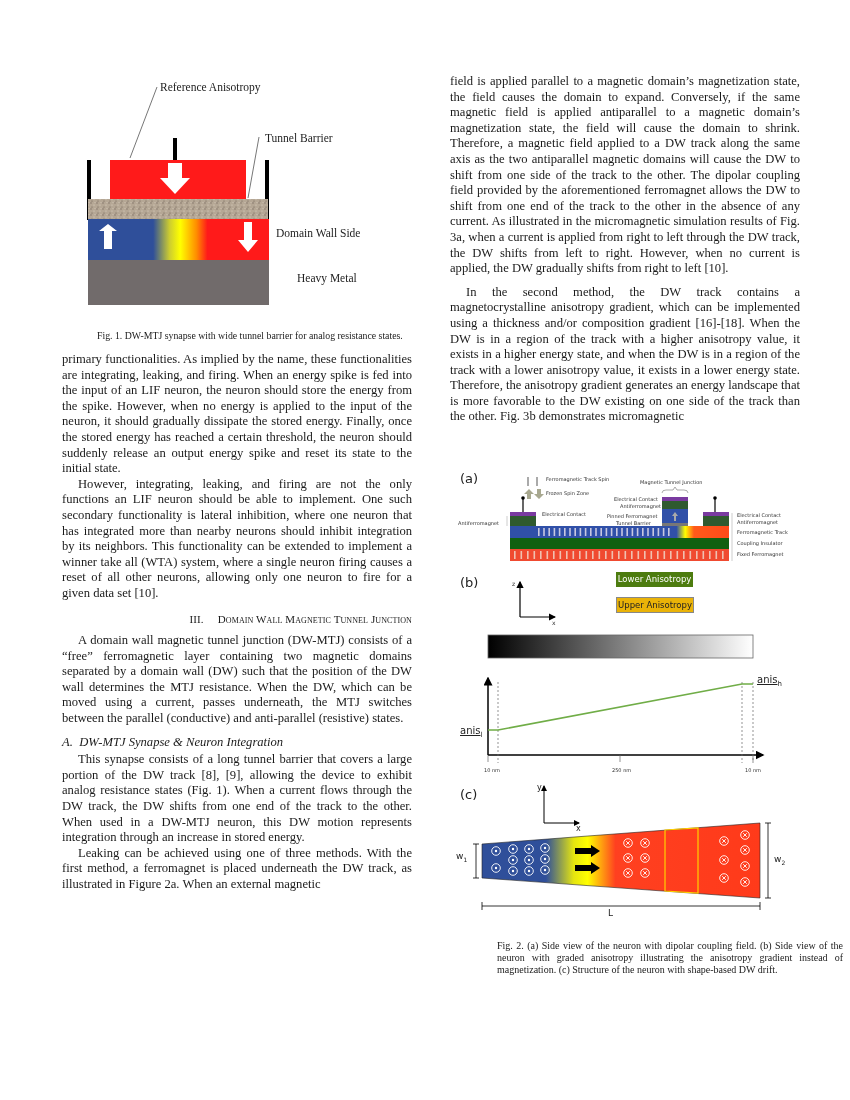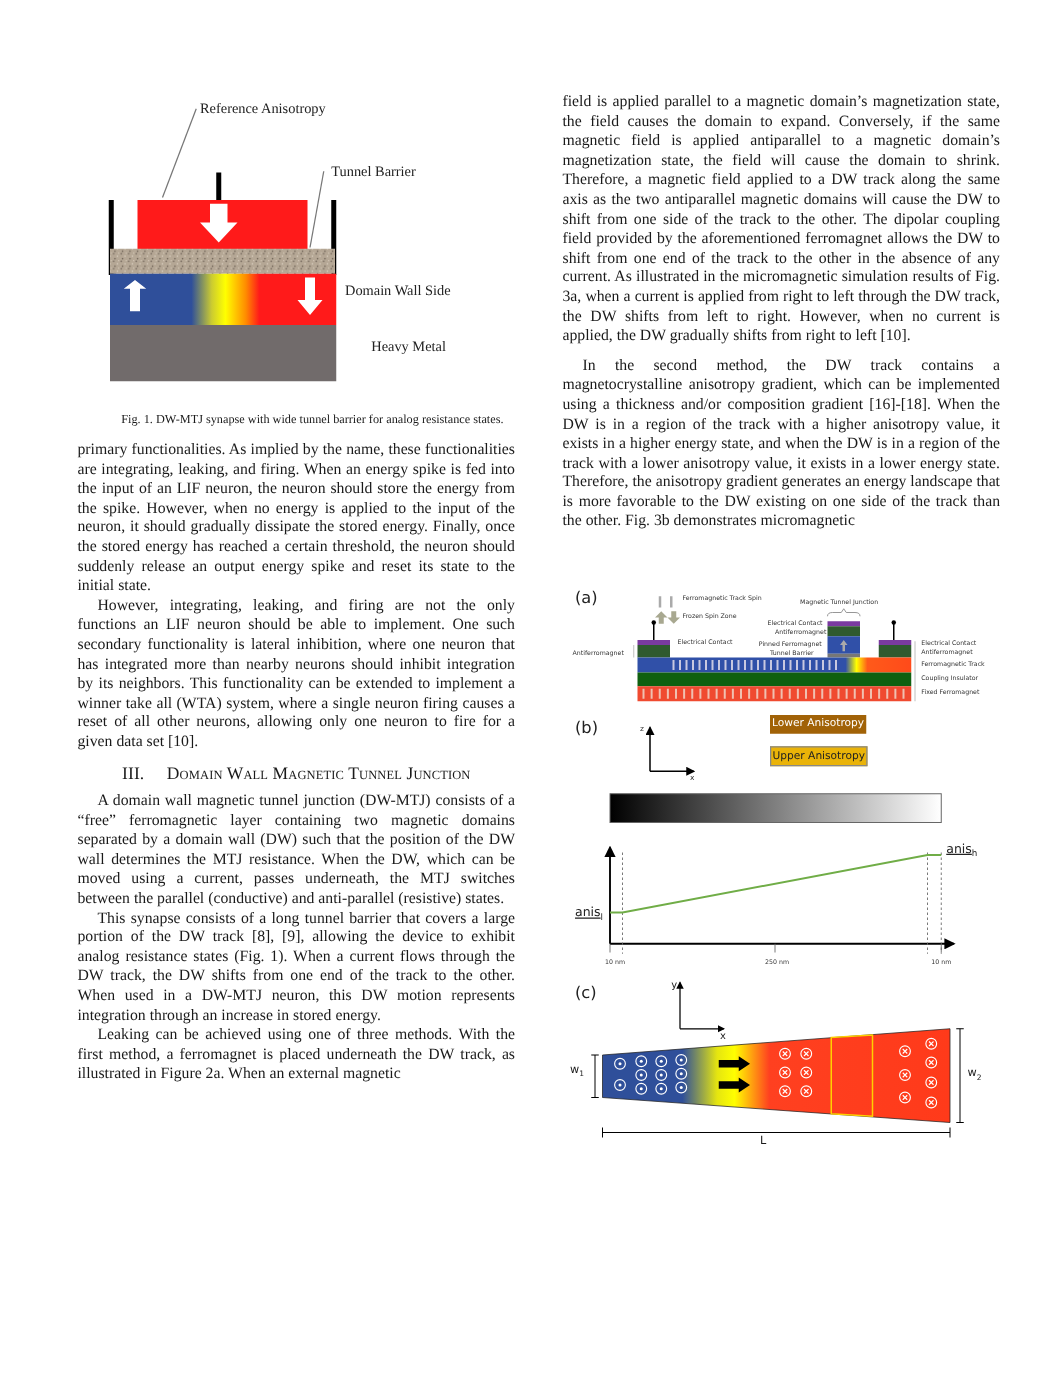--- a/index.html
+++ b/index.html
@@ -1,21 +1,21 @@
 <!DOCTYPE html>
 <html><head>
 <meta charset="utf-8">
 <style>
   html, body { margin: 0; padding: 0; background: #fff; }
   body { width: 850px; height: 1100px; position: relative; overflow: hidden; font-family: "Liberation Serif", serif; color: #1a1a1a; }
   .col { position: absolute; width: 350px; font-size: 12.6px; line-height: 15.6px; text-align: justify; }
   .col p { margin: 0; }
   .indent { text-indent: 16px; }
   .caption { font-size: 10px; line-height: 12.2px; text-align: justify; margin-left: 44px; }
-  .sec-head { text-align: center; font-size: 14px; margin: 10px 0 6px; letter-spacing: 0.1px; }
+  .sec-head { text-align: right; font-size: 11px; margin: 10px 0 6px; letter-spacing: 0.1px; }
   .sc { font-variant: small-caps; }
   .sub-head { font-style: italic; margin: 8px 0 2px; }
   .abs { position: absolute; }
   .lbl { position: absolute; font-family: "Liberation Serif", serif; font-size: 11.5px; color: #222; white-space: nowrap; }
   .slbl { position: absolute; font-family: "DejaVu Sans", sans-serif; font-size: 5px; color: #333; white-space: nowrap; }
   .panel-lbl { position: absolute; font-family: "DejaVu Sans", sans-serif; font-size: 13px; color: #222; }
   .sans { font-family: "DejaVu Sans", sans-serif; }
 </style>
 </head>
 <body>
@@ -66,20 +66,21 @@
   <div class="caption" style="position:absolute;left:-7px;top:260px;width:370px;font-size:9.8px;white-space:nowrap;">Fig. 1. DW-MTJ synapse with wide tunnel barrier for analog resistance states.</div>
 </div>
 
 <div class="col" style="left:62px;top:352px;">
   <p>primary functionalities. As implied by the name, these functionalities are integrating, leaking, and firing. When an energy spike is fed into the input of an LIF neuron, the neuron should store the energy from the spike. However, when no energy is applied to the input of the neuron, it should gradually dissipate the stored energy. Finally, once the stored energy has reached a certain threshold, the neuron should suddenly release an output energy spike and reset its state to the initial state.</p>
   <p class="indent">However, integrating, leaking, and firing are not the only functions an LIF neuron should be able to implement. One such secondary functionality is lateral inhibition, where one neuron that has integrated more than nearby neurons should inhibit integration by its neighbors. This functionality can be extended to implement a winner take all (WTA) system, where a single neuron firing causes a reset of all other neurons, allowing only one neuron to fire for a given data set [10].</p>
   <div class="sec-head">
     <span>III.</span>&nbsp;&nbsp;&nbsp;&nbsp;&nbsp;<span class="sc">Domain Wall Magnetic Tunnel Junction</span>
   </div>
   <p class="indent">A domain wall magnetic tunnel junction (DW-MTJ) consists of a “free” ferromagnetic layer containing two magnetic domains separated by a domain wall (DW) such that the position of the DW wall determines the MTJ resistance. When the DW, which can be moved using a current, passes underneath, the MTJ switches between the parallel (conductive) and anti-parallel (resistive) states.</p>
+  <div class="sub-head">A. DW-MTJ Synapse &amp; Neuron Integration</div>
   <p class="indent">This synapse consists of a long tunnel barrier that covers a large portion of the DW track [8], [9], allowing the device to exhibit analog resistance states (Fig. 1). When a current flows through the DW track, the DW shifts from one end of the track to the other. When used in a DW-MTJ neuron, this DW motion represents integration through an increase in stored energy.</p>
   <p class="indent">Leaking can be achieved using one of three methods. With the first method, a ferromagnet is placed underneath the DW track, as illustrated in Figure 2a. When an external magnetic</p>
 </div>
 
 <div class="col" style="left:450px;top:74px;">
   <p>field is applied parallel to a magnetic domain’s magnetization state, the field causes the domain to expand. Conversely, if the same magnetic field is applied antiparallel to a magnetic domain’s magnetization state, the field will cause the domain to shrink. Therefore, a magnetic field applied to a DW track along the same axis as the two antiparallel magnetic domains will cause the DW to shift from one side of the track to the other. The dipolar coupling field provided by the aforementioned ferromagnet allows the DW to shift from one end of the track to the other in the absence of any current. As illustrated in the micromagnetic simulation results of Fig. 3a, when a current is applied from right to left through the DW track, the DW shifts from left to right. However, when no current is applied, the DW gradually shifts from right to left [10].</p>
   <p class="indent" style="margin-top:8px;">In the second method, the DW track contains a magnetocrystalline anisotropy gradient, which can be implemented using a thickness and/or composition gradient [16]-[18]. When the DW is in a region of the track with a higher anisotropy value, it exists in a higher energy state, and when the DW is in a region of the track with a lower anisotropy value, it exists in a lower energy state. Therefore, the anisotropy gradient generates an energy landscape that is more favorable to the DW existing on one side of the track than the other. Fig. 3b demonstrates micromagnetic</p>
 </div>
 
 <div class="abs" style="left:440px;top:465px;width:400px;height:540px;">
@@ -216,21 +217,21 @@
       <marker id="ah" markerWidth="6" markerHeight="6" refX="5" refY="3" orient="auto">
         <path d="M0,0 L6,3 L0,6 z" fill="#000"></path>
       </marker>
     </defs>
     <line x1="80" y1="47" x2="80" y2="12" stroke="#000" stroke-width="1.2" marker-end="url(#ah)"></line>
     <line x1="80" y1="47" x2="115" y2="47" stroke="#000" stroke-width="1.2" marker-end="url(#ah)"></line>
     <rect x="48" y="65" width="265" height="23" fill="url(#anigrad)" stroke="#666" stroke-width="0.8"></rect>
   </svg>
   <div class="slbl" style="left:72px;top:115px;font-size:6px;">z</div>
   <div class="slbl" style="left:112px;top:154px;font-size:6px;">x</div>
-  <div class="sans" style="position:absolute;left:176px;top:107px;width:77px;height:15px;background:#a16207;color:#fff;font-size:8.5px;line-height:15px;text-align:center;">Lower Anisotropy</div>
+  <div class="sans" style="position:absolute;left:176px;top:107px;width:77px;height:15px;background:#4d7c0f;color:#fff;font-size:8.5px;line-height:15px;text-align:center;">Lower Anisotropy</div>
   <div class="sans" style="position:absolute;left:176px;top:132px;width:76px;height:14px;background:#eab308;color:#222;border:1px solid #888;font-size:8.5px;line-height:14px;text-align:center;">Upper Anisotropy</div>
 
   <svg id="anisGraph" width="400" height="120" style="position:absolute;left:0;top:205px;">
     <line x1="48" y1="85" x2="48" y2="8" stroke="#000" stroke-width="1.5" marker-end="url(#ah)"></line>
     <line x1="48" y1="85" x2="323" y2="85" stroke="#000" stroke-width="1.5" marker-end="url(#ah)"></line>
     <line x1="58" y1="12" x2="58" y2="93" stroke="#666" stroke-dasharray="2,2" stroke-width="0.7"></line>
     <line x1="302" y1="12" x2="302" y2="93" stroke="#666" stroke-dasharray="2,2" stroke-width="0.7"></line>
     <line x1="313" y1="12" x2="313" y2="93" stroke="#666" stroke-dasharray="2,2" stroke-width="0.7"></line>
     <line x1="48" y1="85" x2="48" y2="92" stroke="#666" stroke-width="0.7"></line>
     <line x1="180" y1="85" x2="180" y2="92" stroke="#666" stroke-width="0.7"></line>
@@ -323,13 +324,14 @@
     <line x1="42" y1="126" x2="320" y2="126" stroke="#000" stroke-width="0.8"></line>
     <line x1="42" y1="122" x2="42" y2="130" stroke="#000" stroke-width="0.8"></line>
     <line x1="320" y1="122" x2="320" y2="130" stroke="#000" stroke-width="0.8"></line>
   </svg>
   <div class="sans" style="position:absolute;left:97px;top:318px;font-size:8px;">y</div>
   <div class="sans" style="position:absolute;left:136px;top:359px;font-size:8px;">x</div>
   <div class="sans" style="position:absolute;left:16px;top:386px;font-size:9px;"><span>w</span><sub style="font-size:6px;">1</sub></div>
   <div class="sans" style="position:absolute;left:334px;top:389px;font-size:9px;"><span>w</span><sub style="font-size:6px;">2</sub></div>
   <div class="sans" style="position:absolute;left:168px;top:443px;font-size:9px;">L</div>
 
+  <div class="caption" style="position:absolute;left:13px;top:475px;width:346px;">Fig. 2. (a) Side view of the neuron with dipolar coupling field. (b) Side view of the neuron with graded anisotropy illustrating the anisotropy gradient instead of magnetization. (c) Structure of the neuron with shape-based DW drift.</div>
 </div>
 
 </body></html>

